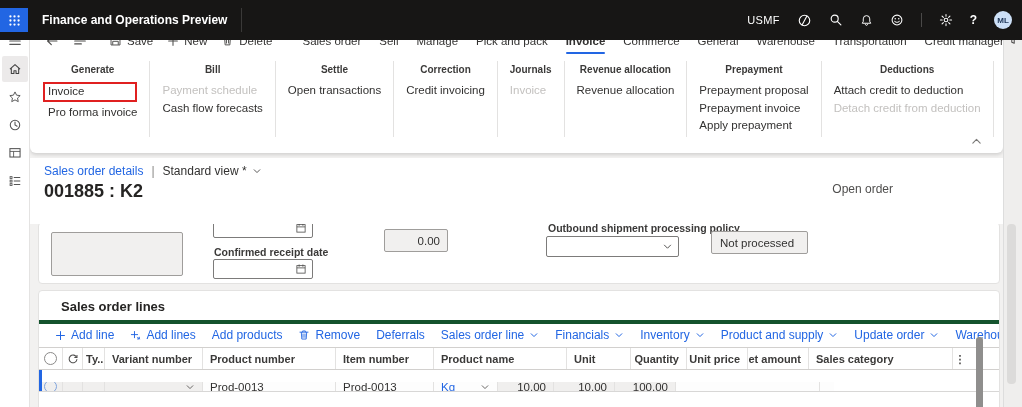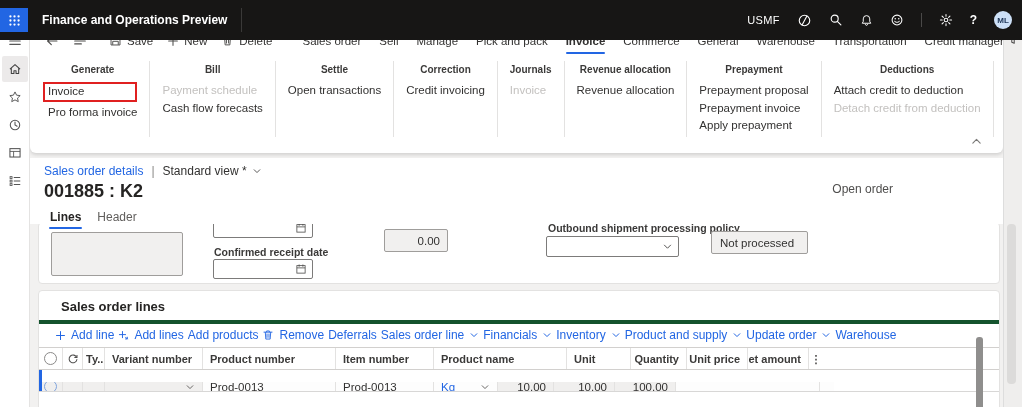--- a/index.html
+++ b/index.html
@@ -69,21 +69,21 @@
   .card2 { left:38px; top:290px; width:962px; height:118px; border-radius:4px 4px 0 0; overflow:hidden; }
 
   .graybox { position:absolute; background:#f1f0ef; border:1px solid #9f9d9b; border-radius:2px; }
   .fld-label { position:absolute; font-size:10.5px; font-weight:bold; color:#3b3a39; white-space:nowrap; }
   .inputbox { position:absolute; background:#fff; border:1px solid #7c7b7a; border-radius:2px; display:flex; align-items:center; }
   .inputbox .ic { margin-left:auto; margin-right:5px; color:#4f4e4d; }
   .roval { font-size:11.5px; color:#323130; }
 
   
   .sec-title { font-size:13px; font-weight:bold; color:#252423; padding:8px 0 6px 22px; border-bottom:4px solid #14532d; }
-  .linestb { display:flex; align-items:center; gap:4px; padding:4px 0 5px 16px; }
+  .linestb { display:flex; align-items:center; gap:16px; padding:4px 0 5px 16px; }
   .tbtn { display:flex; align-items:center; gap:5px; font-size:12px; color:#2266e3; cursor:pointer; white-space:nowrap; }
   .tbtn .ic { color:#2266e3; }
 
   .grid { position:relative; border-top:1px solid #d2d0ce; }
   .grow { display:flex; height:22px; align-items:stretch; }
   .ghead { border-bottom:1px solid #d2d0ce; }
   .gcell { display:flex; align-items:center; padding:0 7px; font-size:11.5px; border-right:1px solid #e3e2e1; overflow:hidden; white-space:nowrap; }
   .ghead .gcell { color:#3b3a39; font-weight:bold; font-size:11px; }
   .num { justify-content:flex-end; }
   .c-sel{width:24px; justify-content:center; padding:0;} .c-sync{width:20px; justify-content:center; padding:0;}
@@ -326,24 +326,20 @@
       <span>Standard view *</span>
       <span class="ic">
           <svg width="10" height="10" viewBox="0 0 16 16">
             <path d="M3.5 6l4.5 4.5L12.5 6" fill="none" stroke="currentColor" stroke-width="1.5" stroke-linecap="round" stroke-linejoin="round"></path>
           </svg>
         </span>
     </span>
   </div>
   <div class="page-title">001885 : K2</div>
   <div class="order-status">Open order</div>
-  <div class="ptabs">
-    <span class="ptab active">Lines</span>
-    <span class="ptab">Header</span>
-  </div>
 </div>
 
 <div class="card card1">
   <div class="graybox" style="left:12px; top:9px; width:132px; height:44px;"></div>
 
   <div class="inputbox" style="left:174px; top:-5px; width:100px; height:20px;">
     <span class="ic">
         <svg width="12" height="12" viewBox="0 0 16 16">
           <rect x="2.5" y="3.5" width="11" height="10" fill="none" stroke="currentColor" stroke-width="1.1"></rect>
           <path d="M2.5 6.5h11M5.5 2v3M10.5 2v3" stroke="currentColor" stroke-width="1.1"></path>
@@ -473,20 +469,21 @@
         </span>
       <span class="gcell c-ty">Ty...</span>
       <span class="gcell c-var">Variant number</span>
       <span class="gcell c-prodno">Product number</span>
       <span class="gcell c-item">Item number</span>
       <span class="gcell c-name">Product name</span>
       <span class="gcell c-unit">Unit</span>
       <span class="gcell c-qty num">Quantity</span>
       <span class="gcell c-price num">Unit price</span>
       <span class="gcell c-net num">Net amount</span>
+      <span class="gcell c-cat">Sales category</span>
       <span class="gcell c-menu">
           <span class="vell">⋮</span>
         </span>
     </div>
 
     <div class="grow drow">
       <span class="rowbar"></span>
       <span class="gcell c-sel shade">
           <span class="radio rowsel"></span>
         </span>

